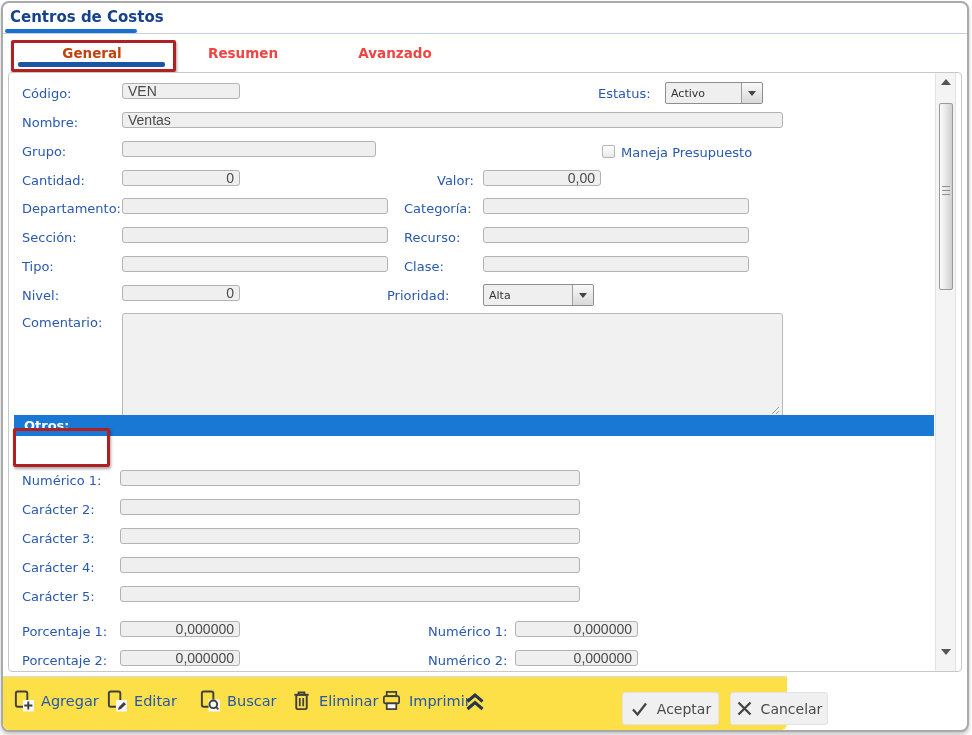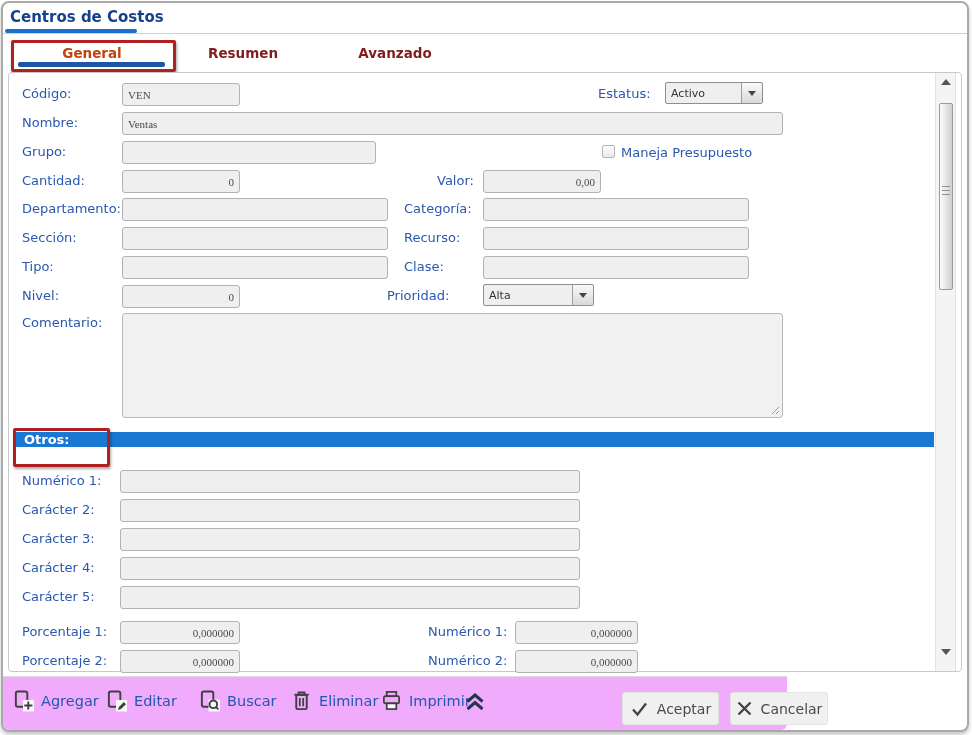--- a/index.html
+++ b/index.html
@@ -6,27 +6,27 @@
   .stage{position:relative;width:972px;height:735px;overflow:hidden;}
   .window{position:absolute;left:1px;top:1px;width:964px;height:727px;background:#fff;
           border:2px solid #a9a9a9;border-radius:8px;box-shadow:0 3px 4px rgba(0,0,0,.22);}
   
   .app-title{position:absolute;left:7px;top:5px;font-size:15px;font-weight:bold;color:#16418c;}
   .title-underline{position:absolute;left:2px;top:26px;width:132px;height:4px;background:#1a6fd0;border-radius:2px;}
   .header-divider{position:absolute;left:0;top:30px;width:964px;height:1px;background:#c4d0e4;}
   
   .tab{position:absolute;top:42px;width:130px;text-align:center;font-weight:bold;font-size:13.5px;cursor:default;}
   .tab.active{color:#c2410c;}
-  .tab.inactive{color:#7f1d1d;}
+  .tab.inactive{color:#ef4444;}
   .tab-underline{position:absolute;left:15px;top:59px;width:147px;height:5px;background:#1c55a5;border-radius:2px;}
   
   .panel{position:absolute;left:5px;top:69px;width:954px;height:600px;border:1px solid #c8c8c8;border-radius:4px;box-sizing:border-box;background:#fff;}
   .lbl{position:absolute;color:#2a58ae;font-size:13px;white-space:nowrap;}
-  .inp{position:absolute;height:23px;background:#efefef;border:1px solid #b2b2b2;border-radius:3px;
-       font-family:Liberation Serif, serif;font-size:11px;color:#4a4a4a;padding:0 5px;box-sizing:border-box;outline:none;}
+  .inp{position:absolute;height:16px;background:#efefef;border:1px solid #b2b2b2;border-radius:3px;
+       font-family:Liberation Sans, sans-serif;font-size:14px;color:#4a4a4a;padding:0 5px;box-sizing:border-box;outline:none;}
   .inp.num{text-align:right;}
   .select{position:absolute;height:22px;background:#efefef;border:1px solid #8e8e8e;border-radius:2px;
           box-sizing:border-box;display:flex;align-items:stretch;}
   .select-value{flex:1;display:flex;align-items:center;padding-left:5px;font-size:11px;color:#333;}
   .select-btn{width:20px;border-left:1px solid #9e9e9e;background:linear-gradient(#f9f9f9,#d9d9d9);
               display:flex;align-items:center;justify-content:center;border-radius:0 2px 2px 0;cursor:pointer;}
   .tri{width:0;height:0;border-left:4px solid transparent;border-right:4px solid transparent;border-top:5px solid #444;}
   .checkbox{position:absolute;width:13px;height:13px;border:1px solid #b5b5b5;border-radius:2px;
             background:linear-gradient(#ffffff,#e9e9e9);cursor:pointer;box-sizing:border-box;}
   .textarea{position:absolute;background:#f1f1f1;border:1px solid #b9b9b9;border-radius:3px;box-sizing:border-box;}
@@ -39,21 +39,21 @@
   .sb-track{position:absolute;left:932px;top:70px;width:21px;height:598px;background:#f4f4f4;
             border-left:1px solid #e2e2e2;border-right:1px solid #e2e2e2;box-sizing:border-box;}
   .sb-thumb{position:absolute;left:936px;top:100px;width:14px;height:187px;border:1px solid #9a9a9a;border-radius:2px;
             background:linear-gradient(to right,#fcfcfc,#e9e9e9 45%,#cfcfcf);box-sizing:border-box;cursor:pointer;}
   .sb-grip{position:absolute;left:939px;width:8px;height:1px;background:#8f8f8f;}
   .sb-arrow-up{position:absolute;left:938px;top:76px;width:0;height:0;cursor:pointer;
                border-left:5px solid transparent;border-right:5px solid transparent;border-bottom:6px solid #555;}
   .sb-arrow-down{position:absolute;left:938px;top:646px;width:0;height:0;cursor:pointer;
                border-left:5px solid transparent;border-right:5px solid transparent;border-top:6px solid #555;}
   
-  .toolbar{position:absolute;left:0;top:673px;width:784px;height:54px;background:#f0abfc;
+  .toolbar{position:absolute;left:0;top:673px;width:784px;height:54px;background:#fde047;
            border-top:1px solid #dcdcdc;border-radius:0 0 6px 6px;box-sizing:border-box;}
   .tool-item{position:absolute;top:12px;display:flex;align-items:center;gap:7px;cursor:pointer;}
   .tool-label{color:#2457b0;font-size:14.5px;white-space:nowrap;}
   .btn{position:absolute;top:15px;height:33px;background:#f0f0f0;border:1px solid #e3e3e3;border-radius:3px;
        display:flex;align-items:center;justify-content:center;gap:8px;color:#4a4a4a;font-size:14px;cursor:pointer;box-sizing:border-box;}
 </style>
 </head>
 <body>
 
 <div class="stage">
@@ -119,21 +119,21 @@
         </span>
   </div>
 
   <div class="lbl" style="left:19px;top:312px;">Comentario:</div>
   <div class="textarea" style="left:119px;top:310px;width:661px;height:105px;">
     <svg class="grip" width="11" height="11" viewBox="0 0 11 11">
       <path d="M10 3L3 10M10 7L7 10" stroke="#999" stroke-width="1" fill="none"></path>
     </svg>
   </div>
 
-  <div class="section-bar" style="left:11px;top:429px;width:920px;height:15px;">
+  <div class="section-bar" style="left:11px;top:412px;width:920px;height:21px;">
     <span>Otros:</span>
   </div>
   <div class="annotation" style="left:10px;top:425px;width:97px;height:39px;"></div>
 
   <div class="lbl" style="left:19px;top:470px;">Numérico 1:</div>
   <input class="inp" style="left: 117px; top: 467px; width: 460px;" value="">
   <div class="lbl" style="left:19px;top:499px;">Carácter 2:</div>
   <input class="inp" style="left: 117px; top: 496px; width: 460px;" value="">
   <div class="lbl" style="left:19px;top:528px;">Carácter 3:</div>
   <input class="inp" style="left: 117px; top: 525px; width: 460px;" value="">

